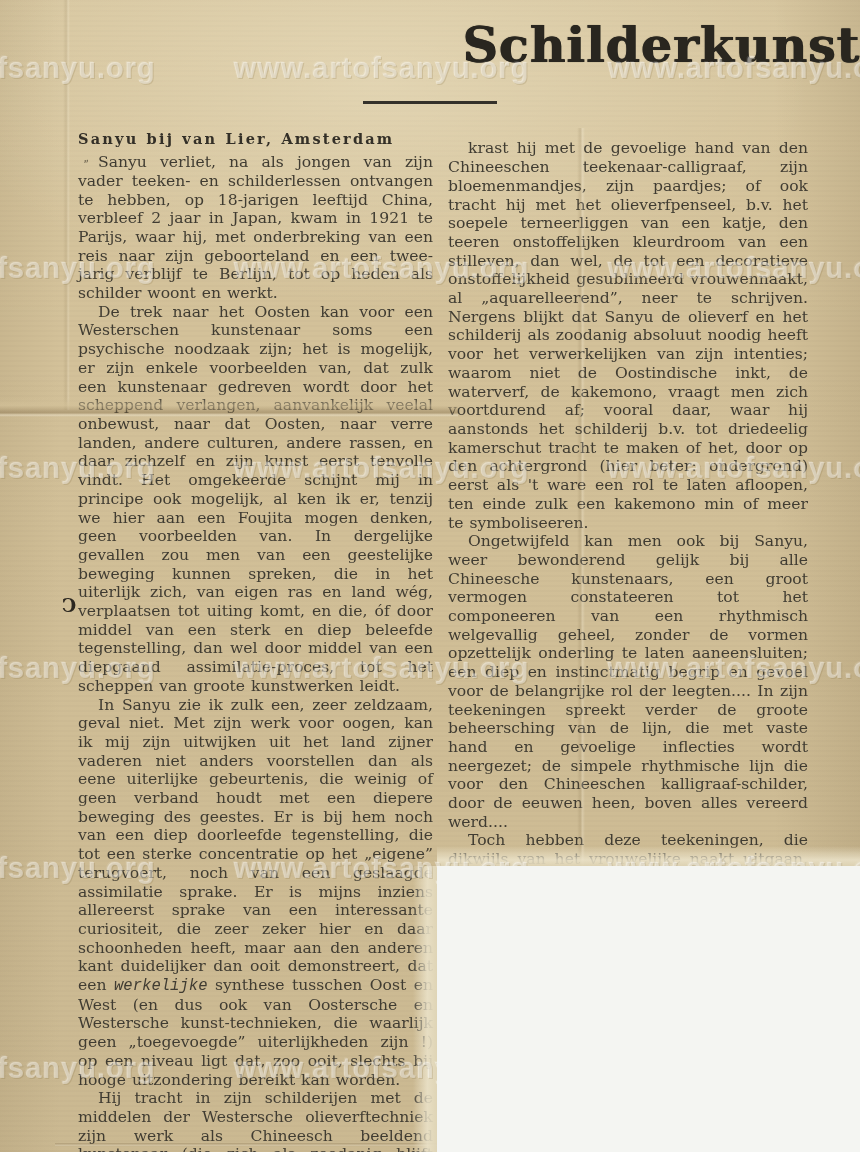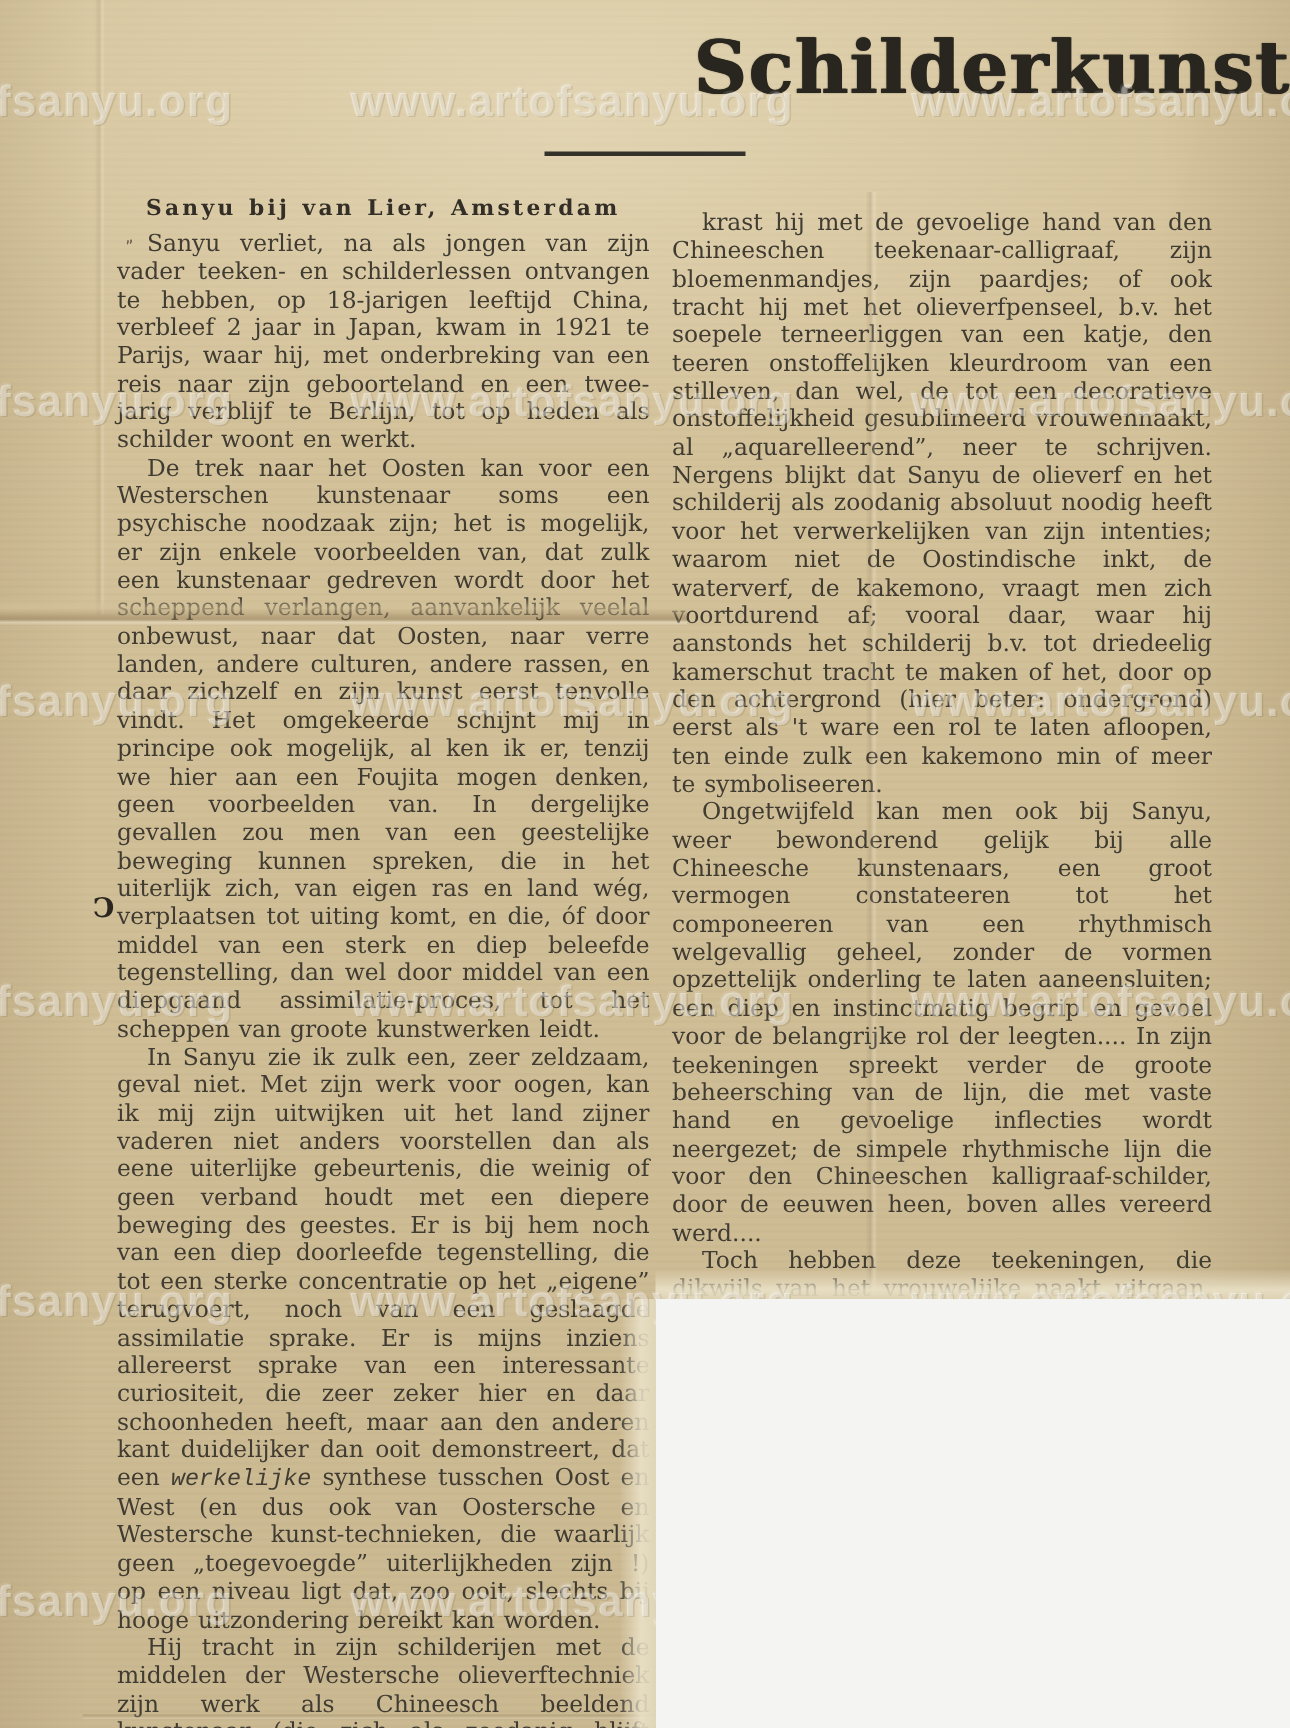--- a/index.html
+++ b/index.html
@@ -32,21 +32,21 @@
   
   .title{margin:20px 0 0 0;text-align:right;font-size:49px;line-height:1.05;
          font-weight:700;color:#29261f;letter-spacing:1px;
          text-shadow:1px 0 0 currentColor, 0 0 1px rgba(41,38,31,0.55);}
   .rule{width:134px;height:3px;background:#34312a;margin:30px auto 0 auto;}
   
   .columns{display:flex;margin:26px 0 0 78px;gap:15px;color:#403c32;}
   .col{text-align:justify;font-size:15.6px;line-height:18.7px;word-spacing:1px;}
   .col-left{width:355px;}
   .col-right{width:360px;padding-top:9px;}
-  .subhead{margin:0 0 4px 0;text-align:center;font-size:14.5px;font-weight:700;
+  .subhead{margin:0 0 4px 0;text-align:left;font-size:14.5px;font-weight:700;
            letter-spacing:2.2px;color:#332f27;}
   .col p{margin:0;text-indent:20px;}
   .col p i{font-style:italic;font-family:Liberation Mono, monospace;}
   
   .wm-layer{position:absolute;inset:0;pointer-events:none;overflow:hidden;}
   .wm-row{position:absolute;left:-140px;width:1200px;white-space:nowrap;
           font-family:"Liberation Sans","DejaVu Sans",sans-serif;font-weight:700;
           font-size:29px;letter-spacing:1px;color:rgba(255,255,255,0.40);
           text-shadow:1px 1px 0 rgba(124,103,62,0.20), -1px -1px 0 rgba(255,255,255,0.12);}
   .wm-row span{margin-right:78px;}

